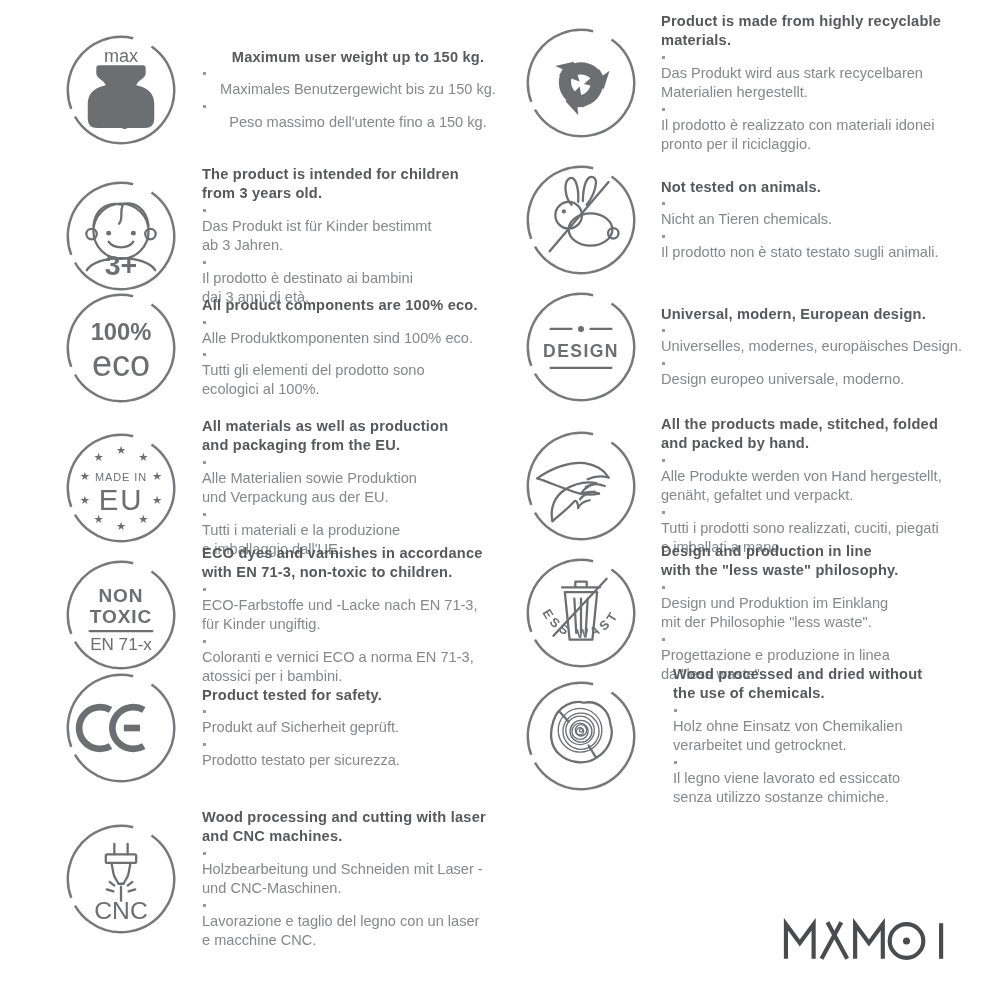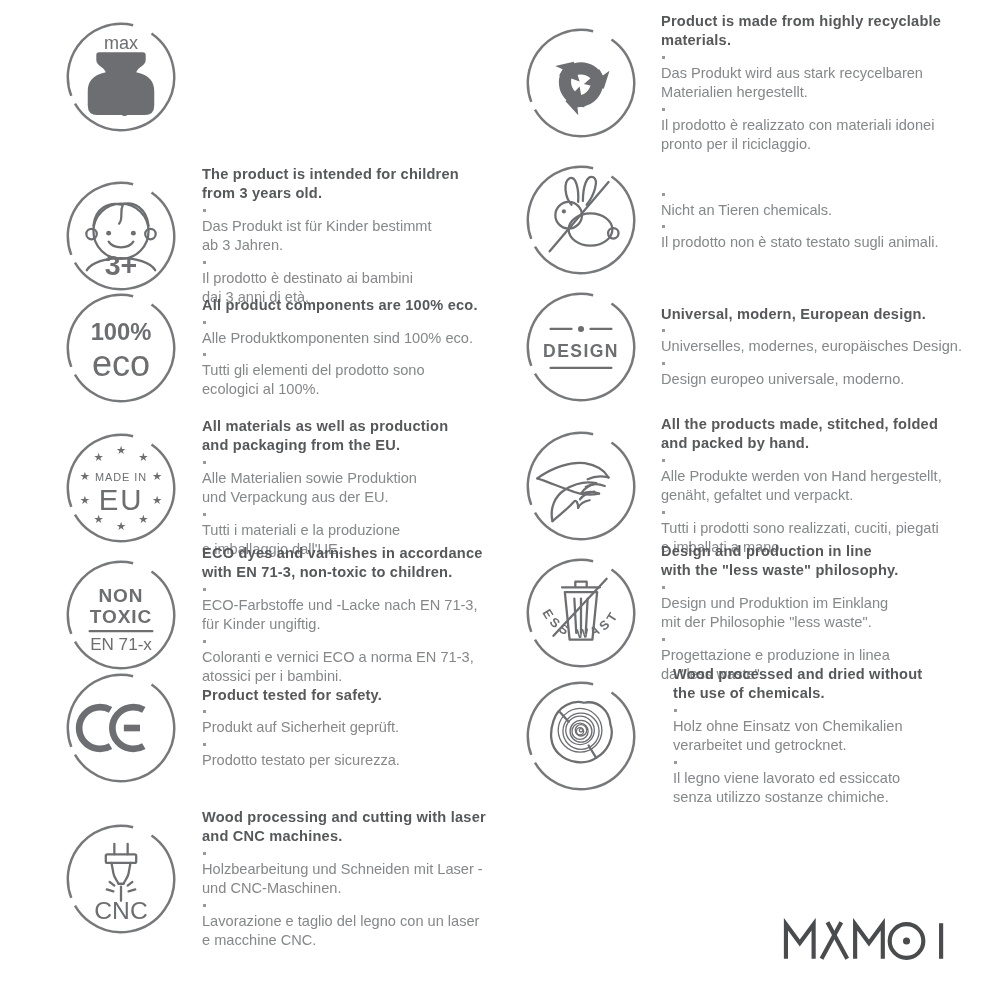--- a/index.html
+++ b/index.html
@@ -1,21 +1,21 @@
 <!DOCTYPE html>
 <html><head>
 <meta charset="utf-8">
 <style>
   html,body{margin:0;padding:0;background:#fff;}
   .canvas{position:relative;width:1000px;height:1000px;background:#ffffff;overflow:hidden;
           font-family:"Liberation Sans",sans-serif;}
   .item{position:absolute;display:flex;align-items:center;}
   .c1{left:64px;}
   .c2{left:524px;}
-  .r1{top:20px;text-align:center;}.r2{top:165px;}.r3{top:291px;}.r4{top:417px;}.r5{top:544px;}.r6{top:671px;}.r7{top:808px;}
+  .r1{top:33px;text-align:center;}.r2{top:165px;}.r3{top:291px;}.r4{top:417px;}.r5{top:544px;}.r6{top:671px;}.r7{top:808px;}
   .s1{top:12px;}.s2{top:163px;}.s3{top:290px;}.s4{top:415px;justify-content:center;}.s5{top:542px;}.s6{top:665px;gap:12px;}
   .badge{width:114px;height:114px;flex:0 0 auto;margin-right:24px;}
   .c2 .badge{margin-right:23px;}
   .txt{width:312px;}
   .c2 .txt{width:336px;}
   .h{font-size:14.6px;font-weight:700;color:#57585a;line-height:1.33;letter-spacing:.2px;white-space:pre-line;}
   .p{font-size:14.6px;font-weight:400;color:#85878a;line-height:1.33;white-space:pre-line;}
   .sep{width:3px;height:3px;background:#97999c;margin:5px 0 5px 1px;}
   .ring{fill:none;stroke:#77787b;stroke-width:2.6;}
   .badge text{font-family:"Liberation Sans",sans-serif;fill:#6d6e71;}
@@ -31,20 +31,27 @@
 <div class="canvas">
 
   <div class="item c1 r1">
     <svg class="badge" viewBox="0 0 120 120">
       <circle class="ring" cx="60" cy="60" r="56" stroke-dasharray="200 9 121 22" transform="rotate(-55 60 60)"></circle>
       <text x="60" y="30" text-anchor="middle" font-size="19">max</text>
       <path class="ink-fill" d="M37,34 H83 Q86,34 86,37 V42 C86,48 78,49 76,55 C90,58 95,65 95,75 V90 Q95,100 85,100 H35 Q25,100 25,90 V75 C25,65 30,58 44,55 C42,49 34,48 34,42 V37 Q34,34 37,34 Z"></path>
       <text class="t-white" x="60" y="84" text-anchor="middle" font-size="24" font-weight="700">150</text>
       <text class="t-white" x="60" y="98" text-anchor="middle" font-size="14" font-weight="700">kg</text>
     </svg>
+    <div class="txt">
+      <div class="h">Maximum user weight up to 150 kg.</div>
+      <div class="sep"></div>
+      <div class="p">Maximales Benutzergewicht bis zu 150 kg.</div>
+      <div class="sep"></div>
+      <div class="p">Peso massimo dell'utente fino a 150 kg.</div>
+    </div>
   </div>
 
   <div class="item c2 s1">
     <svg class="badge" viewBox="0 0 120 120">
       <circle class="ring" cx="60" cy="60" r="56" stroke-dasharray="200 9 121 22" transform="rotate(-55 60 60)"></circle>
       <g class="ink-fill">
         <path d="M37,52 A26,26 0 0 1 83,52 L90,47 L84,66 L63,61 L70,55 A15,15 0 0 0 48,57 Z"></path>
         <path d="M37,52 A26,26 0 0 1 83,52 L90,47 L84,66 L63,61 L70,55 A15,15 0 0 0 48,57 Z" transform="rotate(120 60 61)"></path>
         <path d="M37,52 A26,26 0 0 1 83,52 L90,47 L84,66 L63,61 L70,55 A15,15 0 0 0 48,57 Z" transform="rotate(240 60 61)"></path>
       </g>
@@ -92,20 +99,21 @@
       <circle class="ring" cx="60" cy="60" r="56" stroke-dasharray="200 9 121 22" transform="rotate(-55 60 60)"></circle>
       <path class="ink-stroke" d="M50,44 C43,36 41,20 48,16 C54,13 58,26 57,41"></path>
       <path class="ink-stroke" d="M62,40 C62,25 66,12 73,15 C79,18 74,34 66,44"></path>
       <circle class="ink-stroke" cx="47" cy="55" r="14"></circle>
       <ellipse class="ink-stroke" cx="70" cy="70" rx="23" ry="17"></ellipse>
       <circle class="ink-stroke" cx="94" cy="74" r="5.5"></circle>
       <circle class="ink-fill" cx="42" cy="51" r="2.2"></circle>
       <line class="ink-stroke" x1="89" y1="20" x2="27" y2="93"></line>
     </svg>
     <div class="txt">
+      <div class="h">Not tested on animals.</div>
       <div class="sep"></div>
       <div class="p">Nicht an Tieren chemicals.</div>
       <div class="sep"></div>
       <div class="p">Il prodotto non è stato testato sugli animali.</div>
     </div>
   </div>
 
   <div class="item c1 r3">
     <svg class="badge" viewBox="0 0 120 120">
       <circle class="ring" cx="60" cy="60" r="56" stroke-dasharray="200 9 121 22" transform="rotate(-55 60 60)"></circle>

